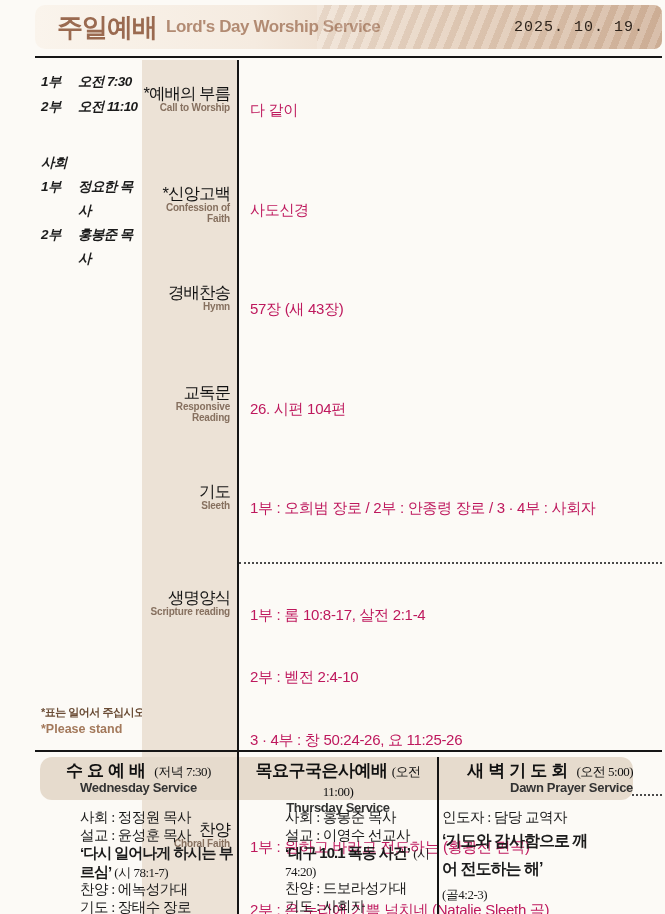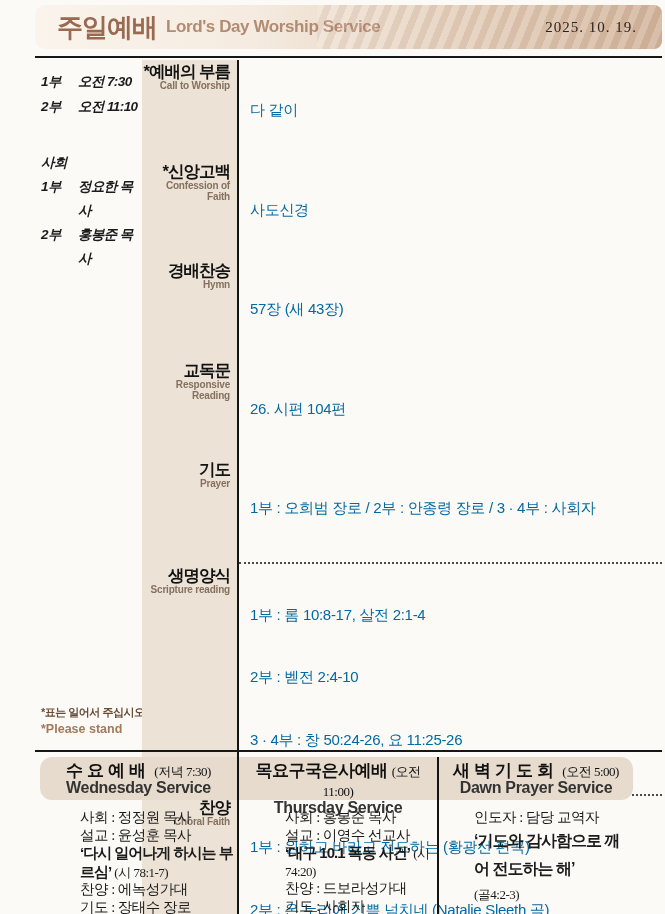--- a/index.html
+++ b/index.html
@@ -2,27 +2,27 @@
 <html><head>
 <meta charset="utf-8">
 <style>
   html,body{margin:0;padding:0;background:#ffffff;}
   .sheet{position:relative;width:665px;height:914px;background:#fcfaf6;overflow:hidden;
          font-family:"Liberation Sans",sans-serif;color:#141414;}
 
   
   .hdr{position:absolute;left:35px;top:5px;width:627px;height:44px;border-radius:10px 8px 8px 10px;
        background:linear-gradient(90deg,#faf4ec 0%,#f5ebe0 35%,#e3cdb9 70%,#d2b49c 100%);
-       display:flex;align-items:center;box-sizing:border-box;padding:0 25px 0 22px;}
+       display:flex;align-items:center;box-sizing:border-box;padding:0 18px 0 22px;}
   .hdr::after{content:"";position:absolute;right:0;top:0;width:55%;height:100%;border-radius:0 8px 8px 0;
        background:repeating-linear-gradient(112deg,rgba(255,255,255,.14) 0 7px,rgba(150,108,78,.10) 7px 14px);
        pointer-events:none;}
   .hdr-ko{font-size:26px;font-weight:bold;color:#9a6a50;letter-spacing:-1px;}
   .hdr-en{font-size:17px;font-weight:bold;color:#b28b73;margin-left:9px;letter-spacing:-0.4px;}
-  .hdr-date{margin-left:auto;font-family:Liberation Serif, serif;font-size:15px;color:#2e241c;
+  .hdr-date{margin-left:auto;font-family:Liberation Mono, monospace;font-size:15px;color:#2e241c;
        letter-spacing:1px;position:relative;z-index:1;}
 
   .rule{position:absolute;left:35px;width:627px;height:2px;background:#161616;}
   .rule-top{top:56px;} .rule-bottom{top:750px;}
 
   
   .leftinfo{position:absolute;left:41px;top:69px;width:100px;font-style:italic;font-weight:bold;
        font-size:13.5px;color:#1b1b1b;letter-spacing:-0.6px;}
   .t-row{display:flex;line-height:25px;}
   .t-part{min-width:37px;}
@@ -31,43 +31,43 @@
   .p-part{min-width:37px;}
   .footnote{position:absolute;left:41px;top:704px;line-height:17px;}
   .fn-ko{font-size:11px;font-weight:bold;color:#6a4c35;letter-spacing:-0.5px;}
   .fn-en{font-size:12.5px;font-weight:bold;color:#a3795b;}
 
   
   .table{position:absolute;left:142px;top:60px;width:520px;}
   .row{display:flex;}
   .label{width:97px;box-sizing:border-box;background:#ece2d6;border-right:2px solid #141414;
        text-align:right;padding:3px 7px 2px 0;}
-  .label .ko{font-size:16.5px;font-weight:bold;line-height:17px;letter-spacing:-1px;color:#121212;}
+  .label .ko{font-size:16.5px;font-weight:normal;line-height:17px;letter-spacing:-1px;color:#121212;margin-top:22px;}
   .label .en{font-size:10px;font-weight:bold;line-height:11px;letter-spacing:-0.2px;color:#86705f;}
-  .content{flex:1;box-sizing:border-box;padding:3px 2px 2px 11px;font-size:15px;color:#0369a1;
+  .content{flex:1;box-sizing:border-box;padding:3px 2px 2px 11px;font-size:15px;color:#be185d;
        letter-spacing:-0.3px;white-space:pre-wrap;}
   .content .line{line-height:26.5px;}
   .row.multi .content .line{line-height:28.5px;}
   .row.dotted .content{border-bottom:2px dotted #4a4a4a;padding-bottom:6px;}
 
   
   .services{position:absolute;left:40px;top:757px;width:593px;display:flex;}
   .svc{box-sizing:border-box;}
   .svc1{width:197px;} .svc2{width:200px;border-left:2px solid #141414;}
   .svc3{width:196px;border-left:2px solid #141414;}
   .bhead{height:43px;background:#e6dbcd;text-align:center;padding-top:4px;box-sizing:border-box;}
   .svc1 .bhead{border-radius:12px 0 0 12px;}
-  .svc3 .bhead{border-radius:0 12px 12px 0;}
+  .svc3 .bhead{border-radius:0 12px 12px 0;text-align:right;}
   .bh-ko{font-size:17px;font-weight:bold;line-height:19px;letter-spacing:-0.5px;color:#111;}
   .svc1 .bh-ko .sp,.svc3 .bh-ko .sp{letter-spacing:4px;}
   .bh-time{font-family:"Liberation Serif",serif;font-size:13px;font-weight:normal;letter-spacing:-0.5px;}
-  .bh-en{font-size:16px;font-weight:bold;line-height:13px;color:#333;letter-spacing:-0.3px;}
+  .bh-en{font-size:13px;font-weight:bold;line-height:13px;color:#333;letter-spacing:-0.3px;}
   .bbody{font-family:"Liberation Serif",serif;font-size:14.5px;line-height:17.5px;color:#1b1b1b;
        padding-top:9px;letter-spacing:-0.5px;}
-  .svc1 .bbody{padding-left:40px;} .svc2 .bbody{padding-left:46px;} .svc3 .bbody{padding-left:13px;margin-left:22px;}
+  .svc1 .bbody{padding-left:40px;} .svc2 .bbody{padding-left:46px;} .svc3 .bbody{padding-left:3px;}
   .sermon-t{font-family:"Liberation Sans",sans-serif;font-weight:bold;font-size:15px;letter-spacing:-1px;}
   .sermon-r{font-size:13px;letter-spacing:-0.5px;}
   .svc3 .sermon-t{display:block;font-size:16px;line-height:28px;width:160px;}
   .svc3 .sermon-r{display:block;margin-top:3px;}
 </style>
 </head>
 <body>
 
 <div class="sheet">
 
@@ -141,21 +141,21 @@
         <div class="en">Responsive Reading</div>
       </div>
       <div class="content">
         <div class="line">26. 시편 104편</div>
       </div>
     </div>
 
     <div class="row dotted">
       <div class="label">
         <div class="ko">기도</div>
-        <div class="en">Prayer</div>
+        <div class="en">Sleeth</div>
       </div>
       <div class="content">
         <div class="line">1부 : 오희범 장로 / 2부 : 안종령 장로 / 3 · 4부 : 사회자</div>
       </div>
     </div>
 
     <div class="row dotted multi">
       <div class="label">
         <div class="ko">생명양식</div>
         <div class="en">Scripture reading</div>

